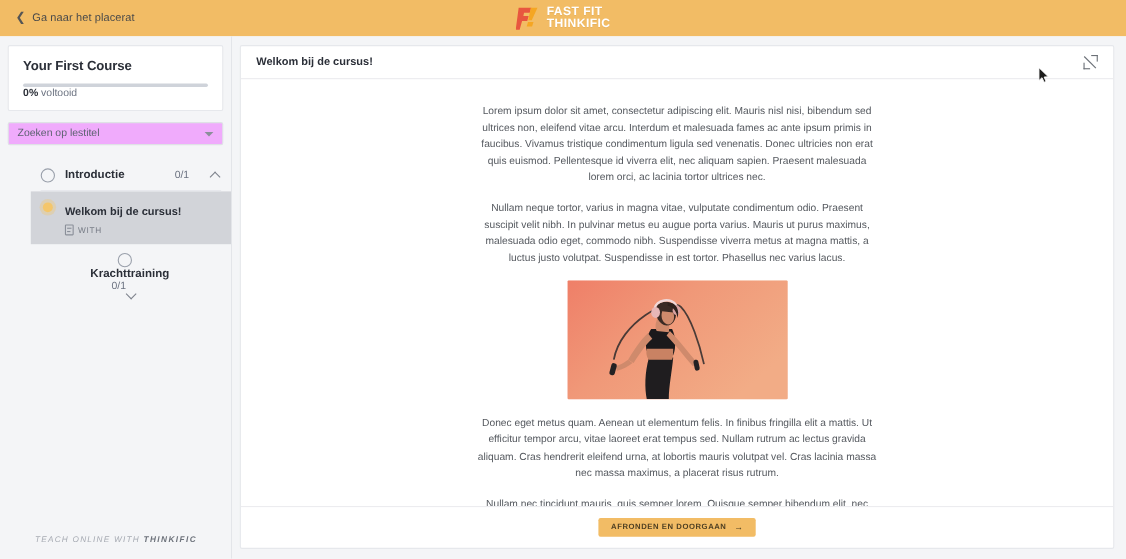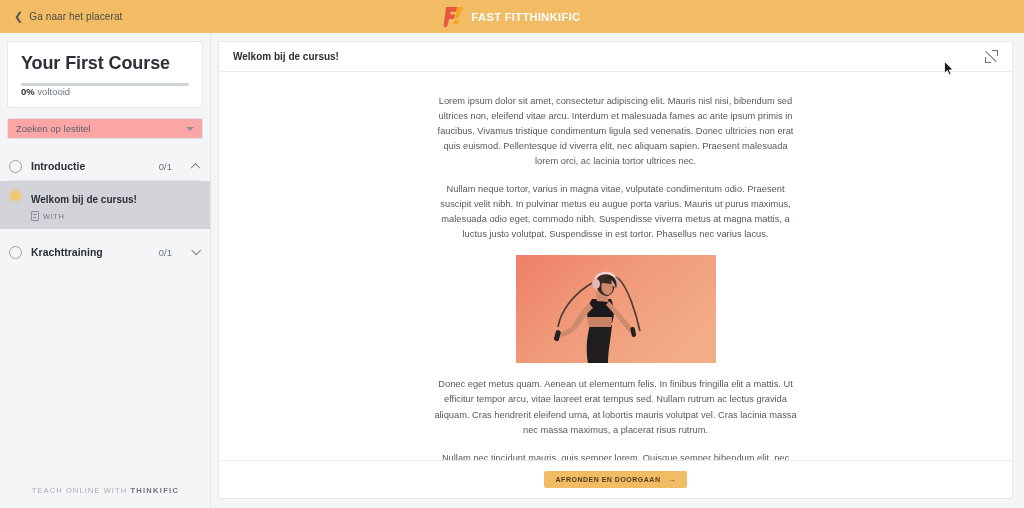--- a/index.html
+++ b/index.html
@@ -28,21 +28,21 @@
   }
   .logo-wrap {
     position:absolute; left:50%; top:50%;
     transform:translate(-50%,-50%);
     display:flex; align-items:center; gap:6px;
   }
   .logo-mark {
     position:relative; width:22px; height:23px; flex:none;
   }
   .logo-text {
-    display:flex; flex-direction:row; justify-content:center;
+    display:flex; flex-direction:column; justify-content:center;
     line-height:1.0;
   }
   .logo-text span {
     color:#ffffff; font-weight:bold; font-size:11px;
     letter-spacing:.4px;
     text-shadow:0 1px 0 rgba(0,0,0,.05);
   }
 
   
   .sidebar {
@@ -52,51 +52,51 @@
     border-right:1px solid #e3e5e9;
   }
   .course-card {
     margin:8px 7px 0 7px;
     background:#ffffff;
     border:1px solid #e6e8ec;
     border-radius:2px;
     padding:11px 13px 10px 13px;
   }
   .course-title {
-    font-size:18px; font-weight:bold; color:#2b2f38;
+    font-size:12px; font-weight:bold; color:#2b2f38;
     letter-spacing:-.1px;
   }
   .progress-track {
     margin-top:9px; height:3px; width:100%;
     background:#cfd3da; border-radius:2px; overflow:hidden;
   }
   .progress-fill { height:100%; width:0%; background:#f2bc65; }
   .progress-label {
     margin-top:0; font-size:9.5px; color:#6b7280;
   }
   .progress-label b { color:#2b2f38; font-weight:bold; }
 
   .search-select {
     margin:10px 7px 0 7px;
     height:21px;
-    background:#fca5a5;
+    background:#f0abfc;
     border:1px solid #dfe1e6;
     border-radius:2px;
     display:flex; align-items:center;
     padding:0 8px;
     cursor:pointer;
     gap:29px;
   }
   .search-select span.lbl { font-size:9.5px; color:#5c6270; flex:1; }
   .caret {
     width:0;height:0;border-left:4px solid transparent;
     border-right:4px solid transparent;border-top:4px solid #8a8f99;
   }
 
-  .toc { margin-top:12px; }
+  .toc { margin-top:12px;padding-left:28px; }
   .toc-section {
     display:flex; align-items:center;
     padding:0 11px 0 9px;
     height:30px; cursor:pointer;
     position:relative;
   }
   .toc-section.bordered::after {
     content:""; position:absolute; left:9px; right:9px; bottom:0;
     height:1px; background:#e1e3e8;
   }
@@ -126,21 +126,21 @@
   .lesson-body { flex:1; }
   .lesson-name { font-size:10px; font-weight:bold; color:#2b2f38; line-height:1.3; }
   .lesson-type { display:flex; align-items:center; gap:4px; margin-top:4px; }
   .doc-ic { width:8px;height:10px;border:1px solid #8a8f99;border-radius:1px;position:relative; }
   .doc-ic::before{content:"";position:absolute;left:1px;right:1px;top:2px;height:1px;background:#8a8f99;}
   .doc-ic::after{content:"";position:absolute;left:1px;right:2px;top:5px;height:1px;background:#8a8f99;}
   .lesson-type span { font-size:7.5px; letter-spacing:.6px; color:#777c86; }
 
   .sidebar-footer {
     position:absolute; bottom:13px; left:0; width:211px;
-    text-align:center; font-size:7.5px; letter-spacing:1.1px; color:#a8acb4;
+    text-align:center; font-size:7.5px; letter-spacing:1.1px; color:#a8acb4;font-style:italic;
   }
   .sidebar-footer b { color:#6d727b; letter-spacing:1.3px; }
 
   
   .main {
     position:absolute; left:211px; top:33px;
     width:813px; height:475px;
     background:#f4f5f7;
     padding:8px 11px 9px 7px;
   }
@@ -260,21 +260,21 @@
           </span>
         <span class="lesson-body">
           <span class="lesson-name">Welkom bij de cursus!</span>
           <span class="lesson-type">
             <span class="doc-ic"></span>
             <span>WITH</span>
           </span>
         </span>
       </div>
 
-      <div class="toc-section" style="margin-top:8px;">
+      <div class="toc-section" style="margin-top:8px;flex-direction:column;">
         <span class="ring"></span>
         <span class="name">Krachttraining</span>
         <span class="count">0/1</span>
         <span class="chev down"></span>
       </div>
 
     </div>
 
     <div class="sidebar-footer">
       <span>TEACH ONLINE WITH </span><b>THINKIFIC</b>

